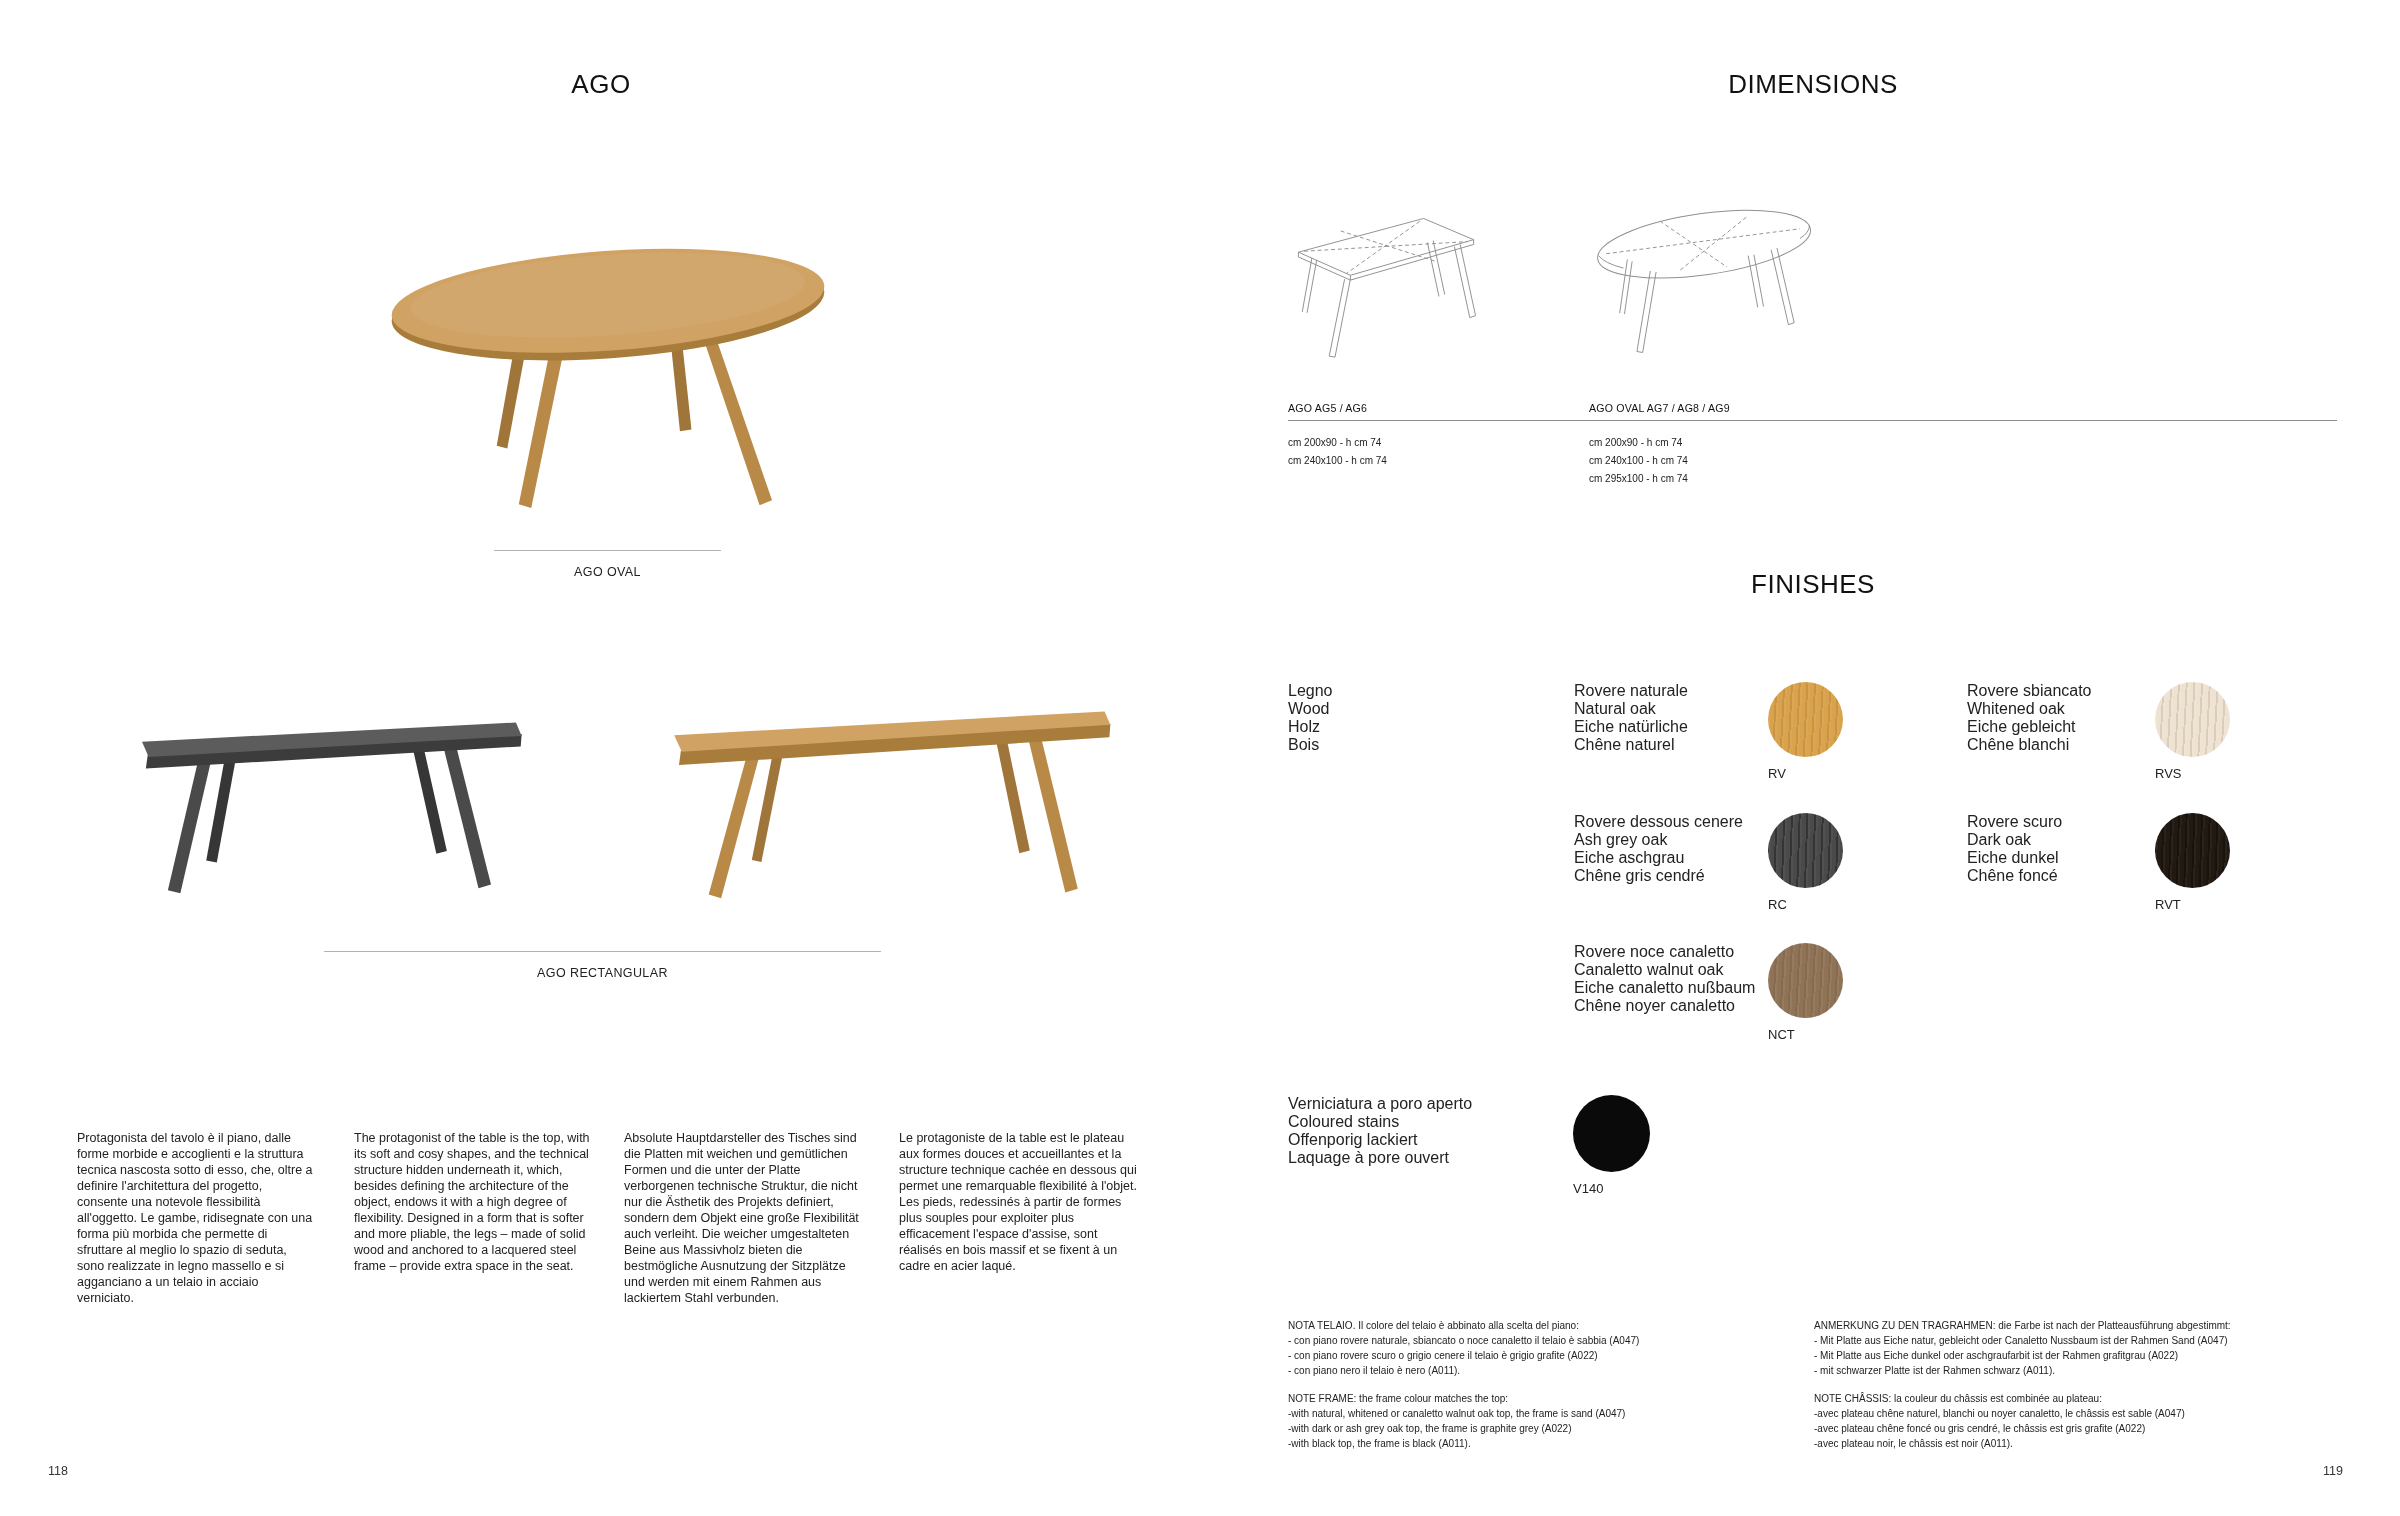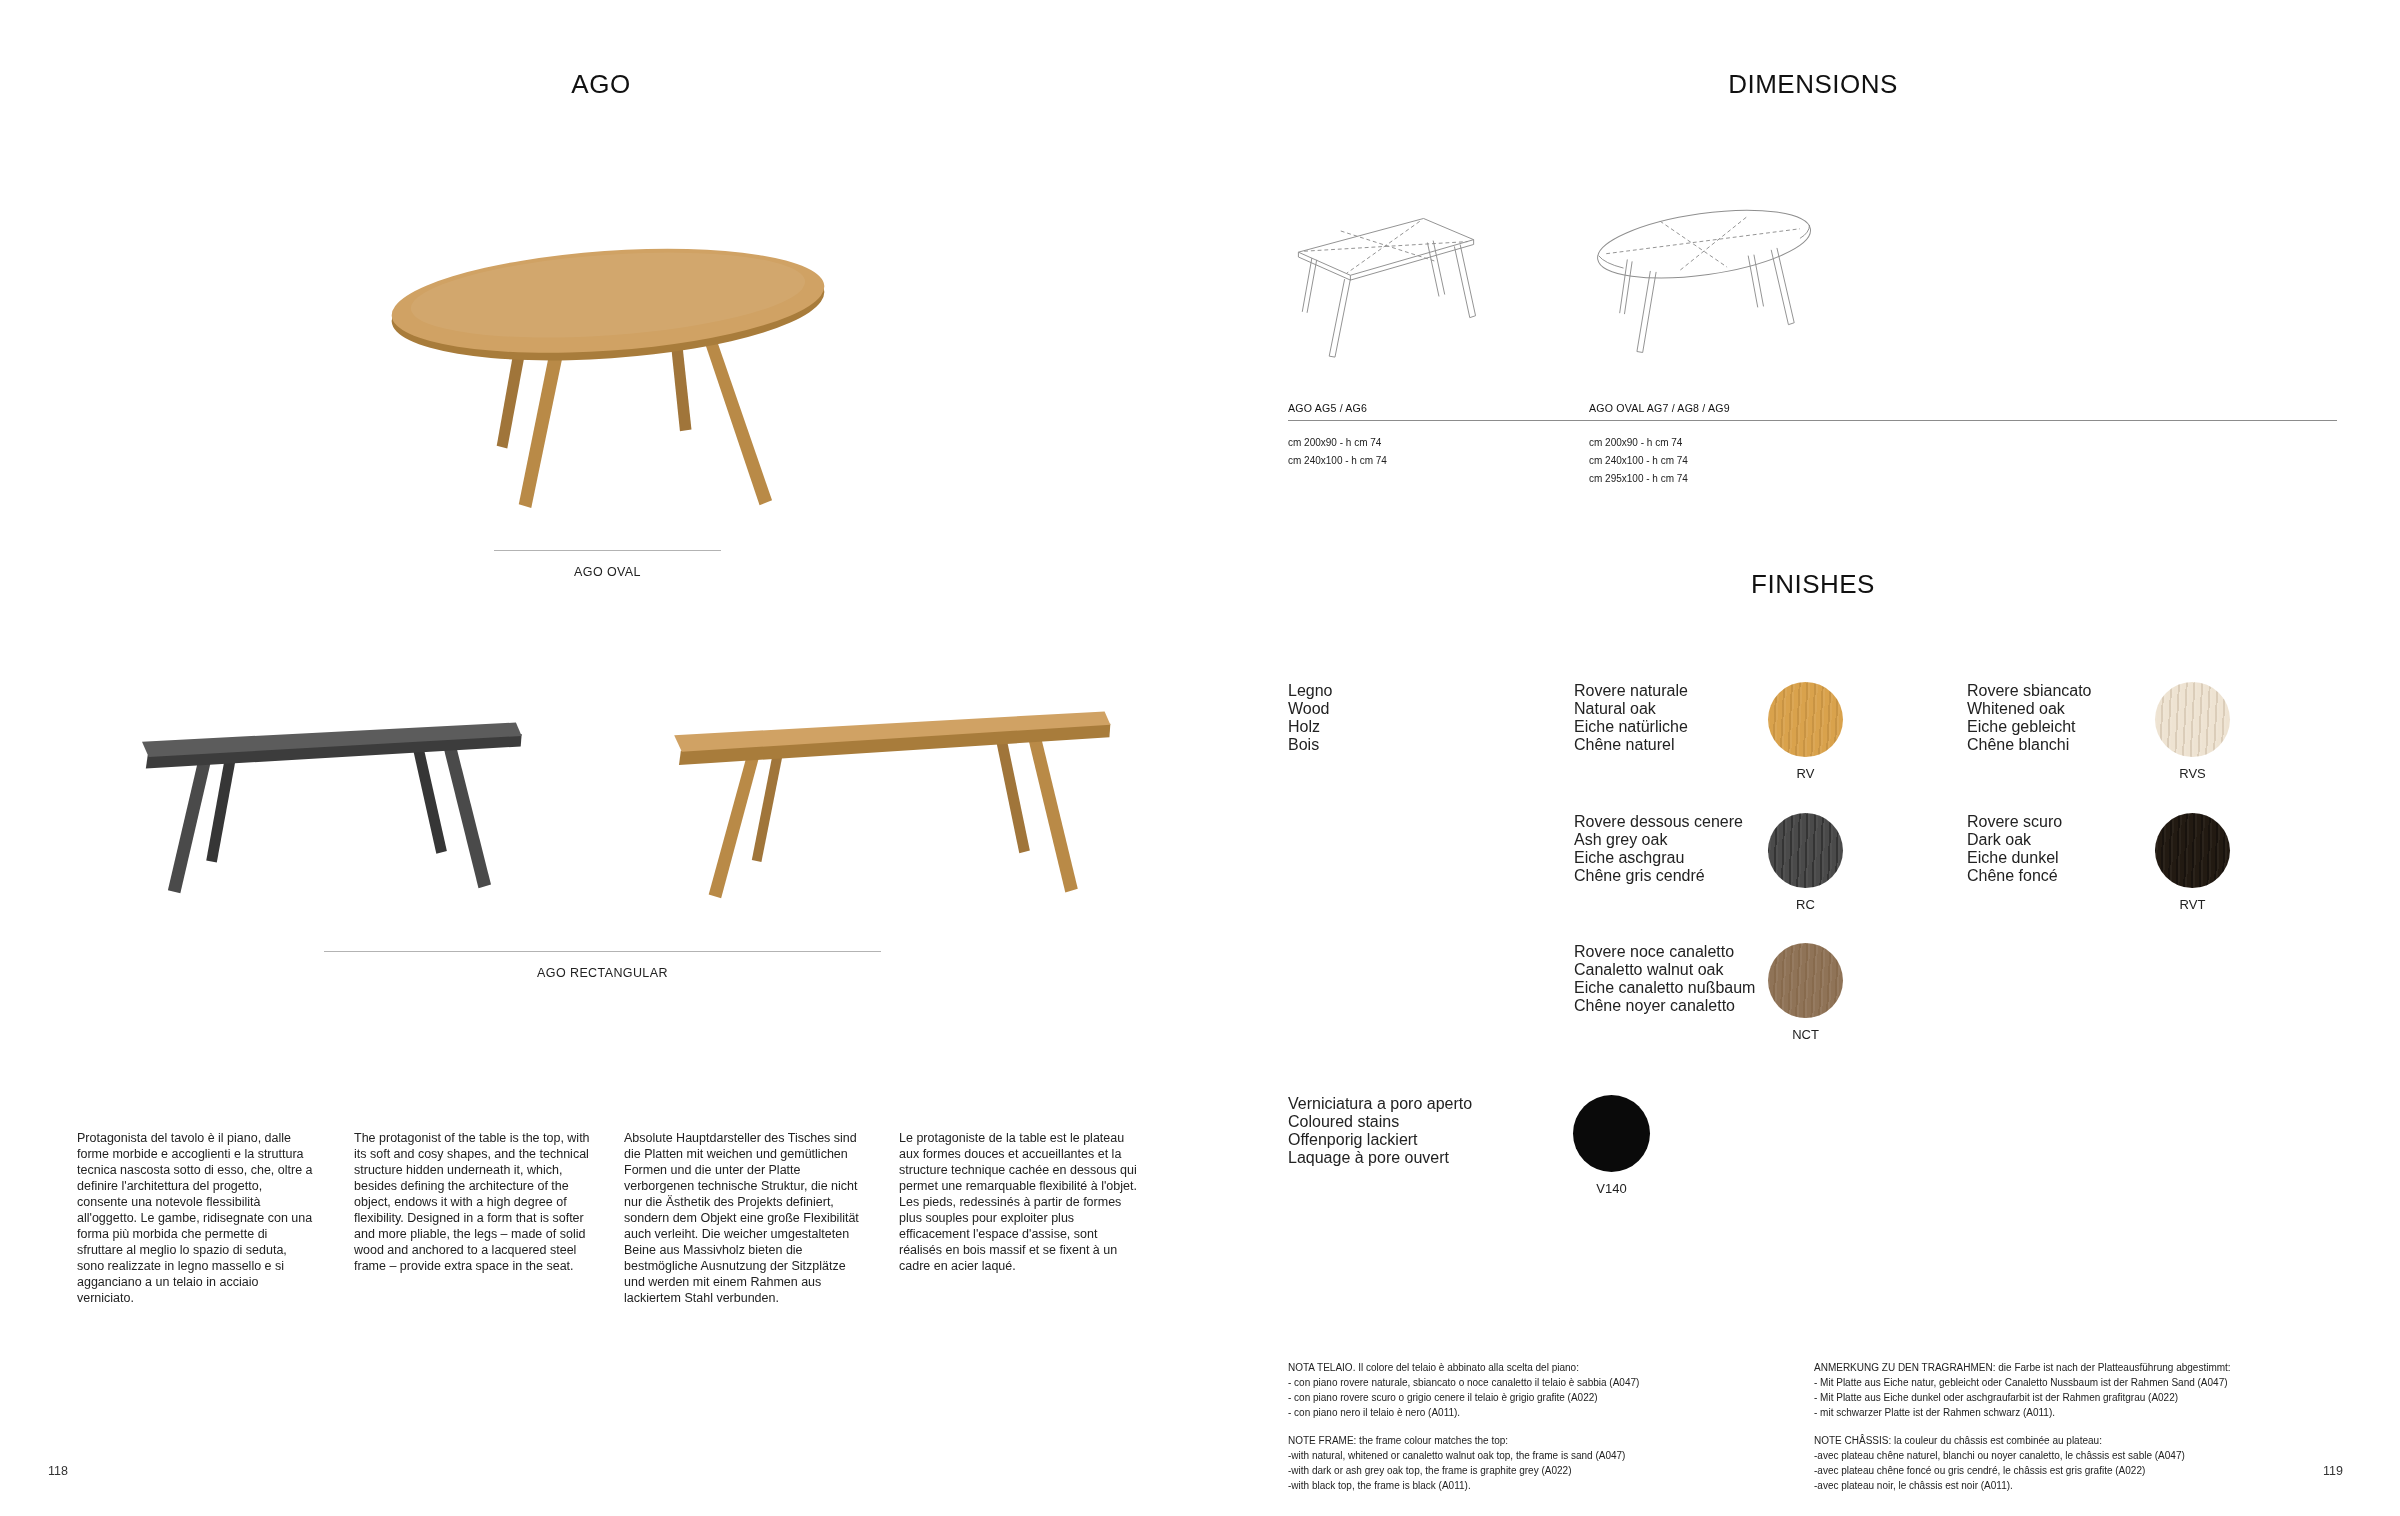--- a/index.html
+++ b/index.html
@@ -27,23 +27,23 @@
   .swatch.grain::after {
     content:""; position:absolute; inset:0;
     background:repeating-linear-gradient(93deg,
       rgba(80,45,5,0.12) 0 1.9px, rgba(255,255,255,0.06) 1.9px 3.8px, rgba(0,0,0,0) 3.8px 7.7px);
   }
   .swatch.grain-dark::after {
     content:""; position:absolute; inset:0;
     background:repeating-linear-gradient(92deg,
       rgba(0,0,0,0.30) 0 1.9px, rgba(255,255,255,0.04) 1.9px 3.8px, rgba(0,0,0,0) 3.8px 7.7px);
   }
-  .swatch-code { text-align:center; margin-top:8.6px; font-size:13px; color:#222; }
+  .swatch-code { text-align:left; margin-top:8.6px; font-size:13px; color:#222; }
   .body-col { font-size:12.5px; line-height:16px; color:#222; width:238px; margin:0; }
-  .note { font-size:10px; line-height:15px; color:#222; white-space:pre-line;margin-top:42px; }
+  .note { font-size:10px; line-height:15px; color:#222; white-space:pre-line; }
   .note + .note { margin-top:13.4px; }
   .page-num { font-size:12.5px; color:#333; }
   figure { margin:0; }
 </style>
 </head>
 <body>
 
 <div class="spread">
 
   <h1 class="page-title abs" style="left:457px; top:69px; width:288px;">AGO</h1>

